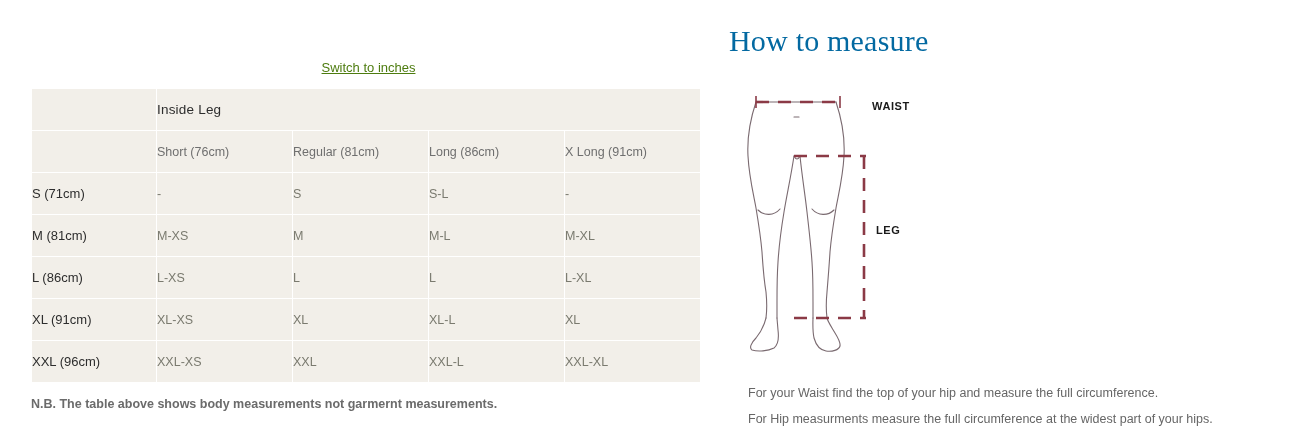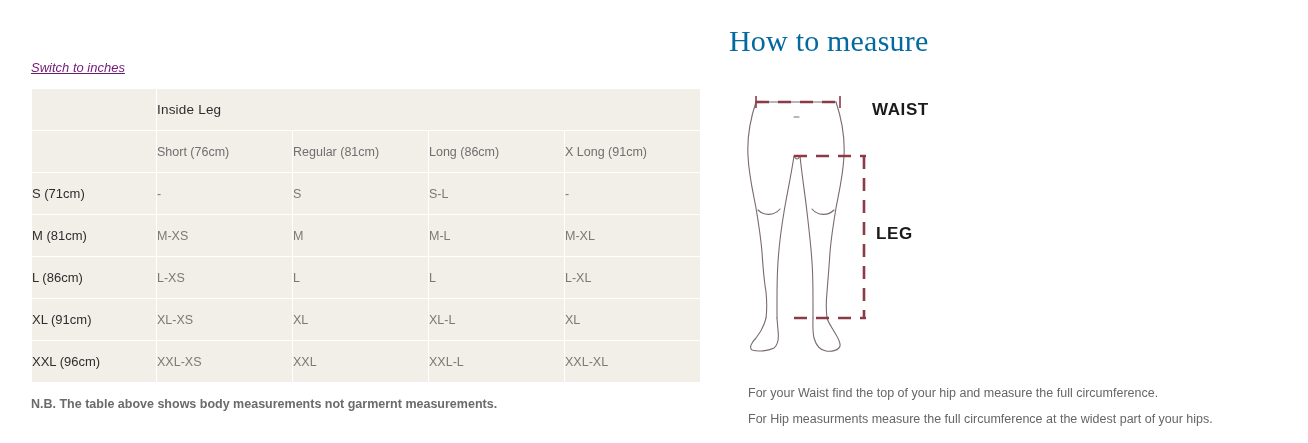--- a/index.html
+++ b/index.html
@@ -24,27 +24,26 @@
     top: 0;
     width: 726px;
     height: 443px;
   }
 
   #switch-units-link {
     position: absolute;
     left: 31px;
     top: 59px;
     width: 675px;
-    text-align: left;
+    text-align: center;
     font-size: 13px;
-    color: #701a75;
+    color: #4d7c0f;
     text-decoration: underline;
     cursor: pointer;
     line-height: 18px;
-    font-style: italic;
   }
 
   #size-table {
     position: absolute;
     left: 31px;
     top: 88px;
     width: 669px;
     border-collapse: collapse;
     table-layout: fixed;
   }
@@ -114,21 +113,21 @@
   #measure-diagram {
     position: absolute;
     left: 10px;
     top: 80px;
     width: 220px;
     height: 272px;
   }
 
   .diagram-label {
     position: absolute;
-    font-size: 17px;
+    font-size: 11px;
     font-weight: bold;
     color: #1a1a1a;
     letter-spacing: 0.6px;
   }
   #waist-label { left: 136px; top: 20px; }
   #leg-label   { left: 140px; top: 144px; }
 
   #measure-notes {
     position: absolute;
     left: 22px;

